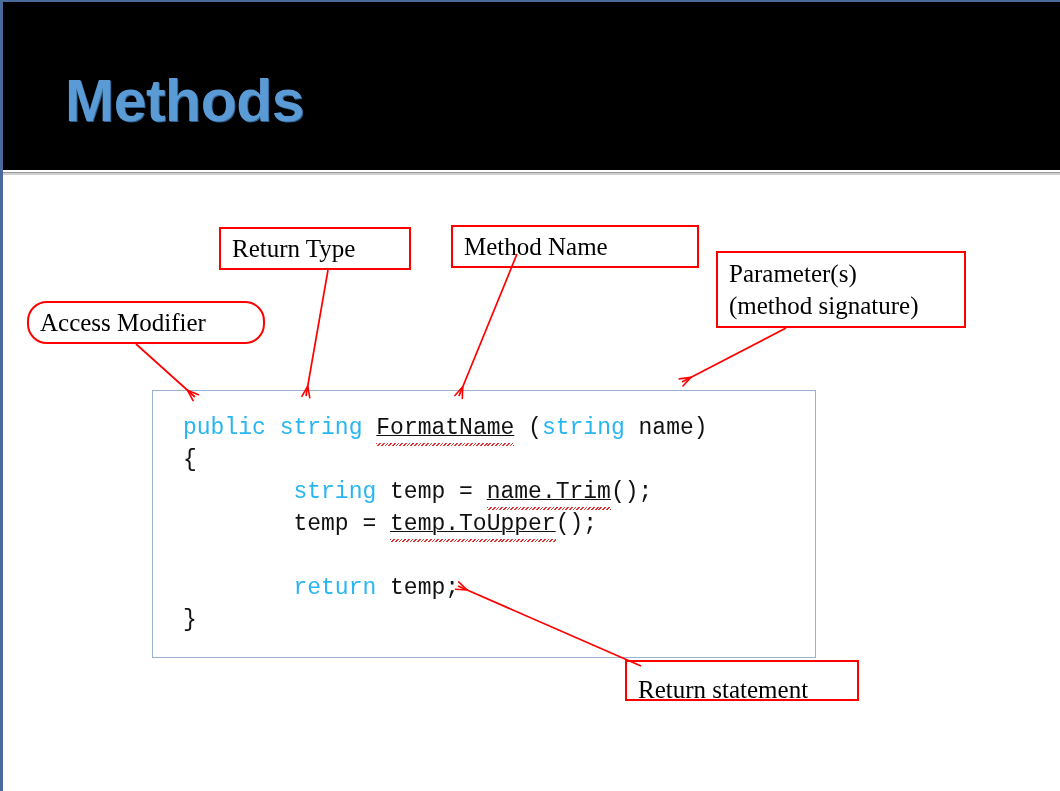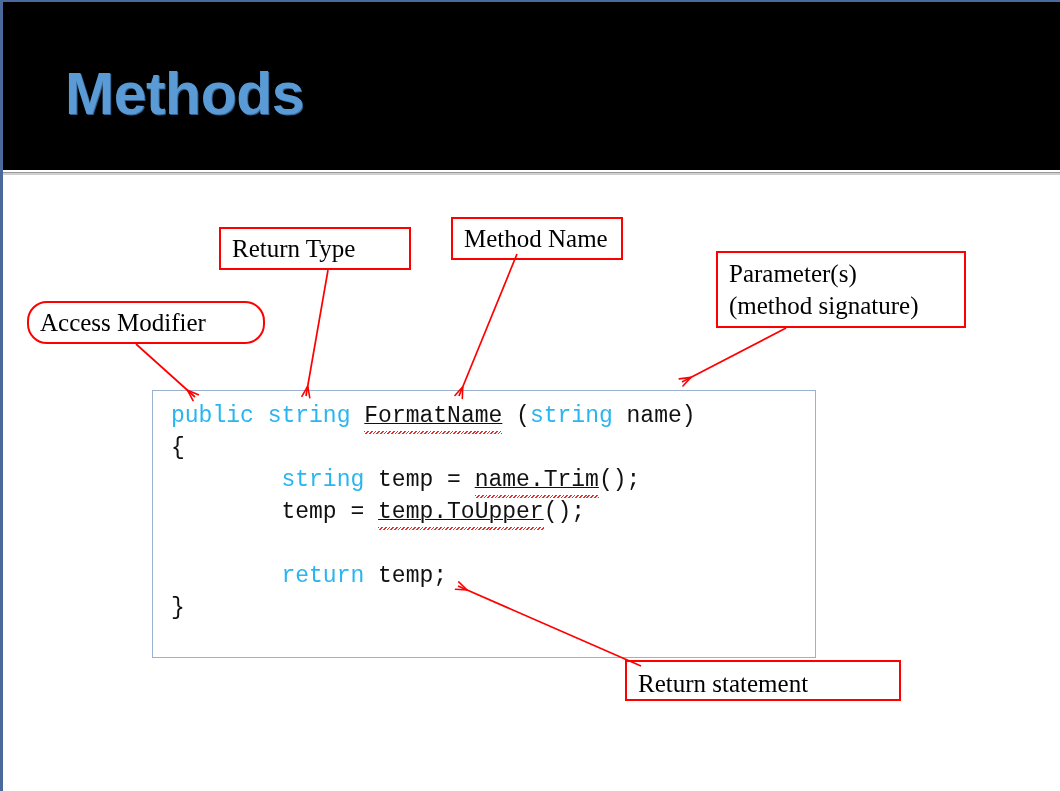--- a/index.html
+++ b/index.html
@@ -25,21 +25,21 @@
     position: absolute;
     left: 0;
     top: 0;
     width: 1060px;
     height: 168px;
     background: #000000;
   }
   #page-title {
     position: absolute;
     left: 62px;
-    top: 57px;
+    top: 64px;
     font-family: "Liberation Sans", "DejaVu Sans", sans-serif;
     font-weight: bold;
     font-size: 59px;
     line-height: 70px;
     letter-spacing: -0.5px;
     color: #5B9BD5;
     text-shadow: 1px 1px 0 #2E5F8F;
     white-space: nowrap;
   }
   #title-rule {
@@ -59,21 +59,21 @@
     width: 664px;
     height: 268px;
     border: 1px solid #9BB2CE;
     background: #ffffff;
     box-sizing: border-box;
   }
   #code-text {
     position: absolute;
     left: 14px;
     top: 5px;
-    margin: 4px;
+    margin: 16px;
     font-family: "Liberation Mono", "DejaVu Sans Mono", monospace;
     font-size: 23px;
     line-height: 32px;
     color: #111111;
     white-space: pre;
     letter-spacing: 0px;
   }
   .kw { color: #29B6F0; }
   .mem {
     color: #111111;
@@ -103,25 +103,25 @@
     color: #000000;
     font-family: "Liberation Serif", "DejaVu Serif", serif;
     font-size: 25px;
     line-height: 31px;
     box-sizing: border-box;
     padding: 4px 10px 4px 11px;
     white-space: pre-line;
   }
   #callout-access   { left: 24px;  top: 299px; width: 238px; height: 43px; border-radius: 20px; }
   #callout-return   { left: 216px; top: 225px; width: 192px; height: 43px; }
-  #callout-name     { left: 448px; top: 215px; width: 172px; height: 43px; }
+  #callout-name     { left: 448px; top: 223px; width: 248px; height: 43px; }
   #callout-params   { left: 697px; top: 249px; width: 250px; height: 77px;
                       line-height: 32px; padding-top: 5px; margin-left: 16px; }
-  #callout-retstmt  { left: 622px; top: 658px; width: 276px; height: 41px;
-                      padding-top: 6px; }
+  #callout-retstmt  { left: 622px; top: 658px; width: 234px; height: 41px;
+                      padding-top: 12px; }
 
   
   #arrow-layer {
     position: absolute;
     left: 0;
     top: 0;
     width: 1060px;
     height: 791px;
     pointer-events: none;
   }

